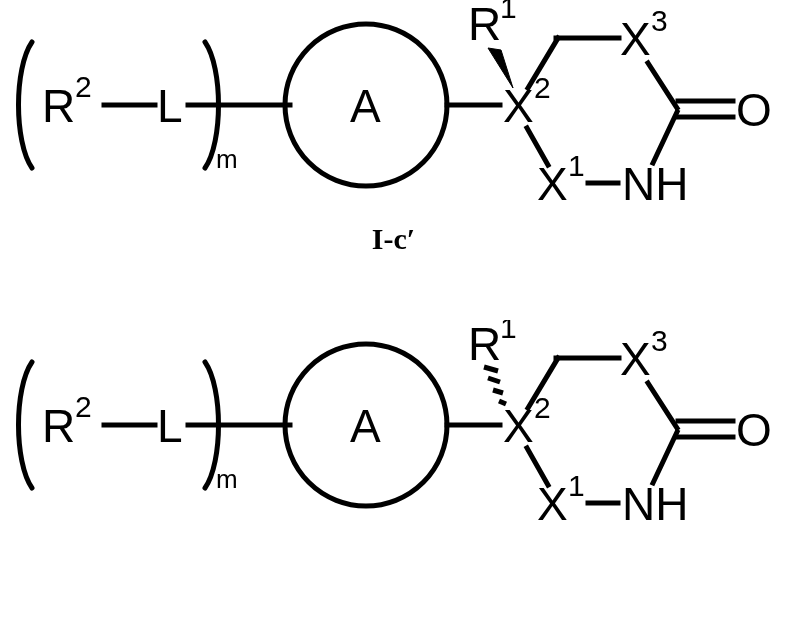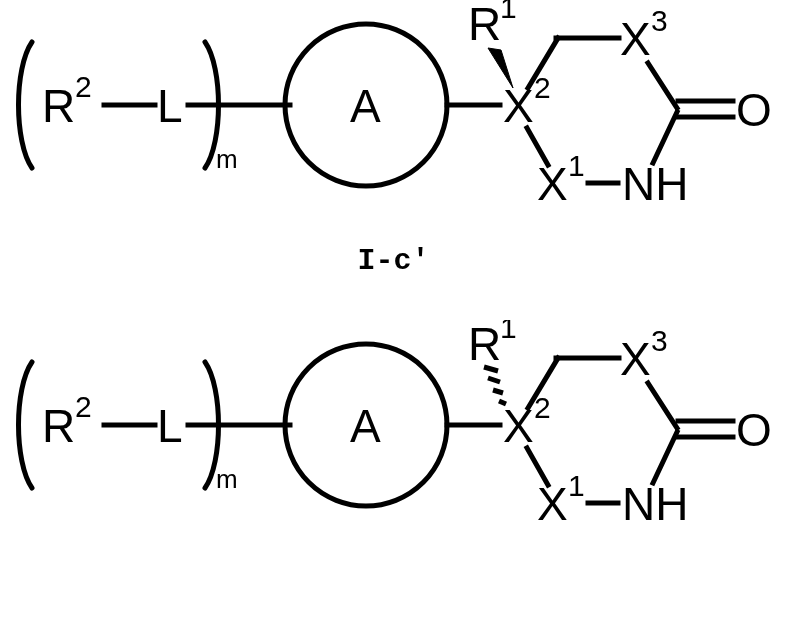--- a/index.html
+++ b/index.html
@@ -38,21 +38,21 @@
   .struct-label {
     position: absolute;
     width: 787px;
     text-align: center;
     font-family: "Liberation Serif", serif;
     font-weight: bold;
     font-size: 30px;
     color: #000000;
     letter-spacing: 0px;
   }
-  #label-1 { top: 244px; font-family: Liberation Mono, monospace; }
+  #label-1 { top: 222px; }
 
   
   .struct-svg text {
     font-family: "Liberation Sans", sans-serif;
     fill: #000000;
   }
   .atom-main   { font-size: 46px; }
   .atom-sup    { font-size: 30px; }
   .paren-sub   { font-size: 26px; }
 </style>

